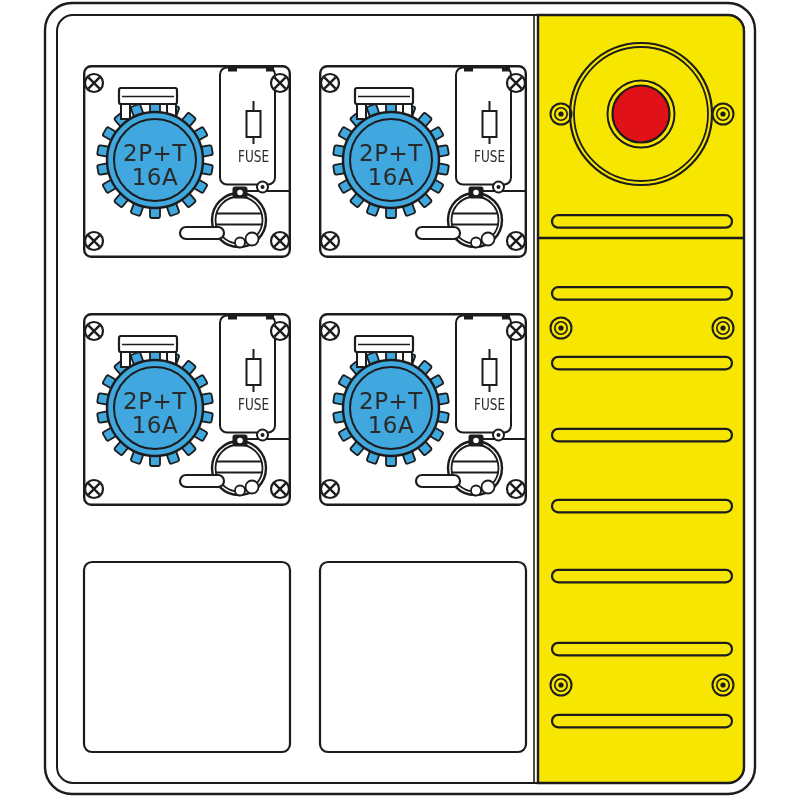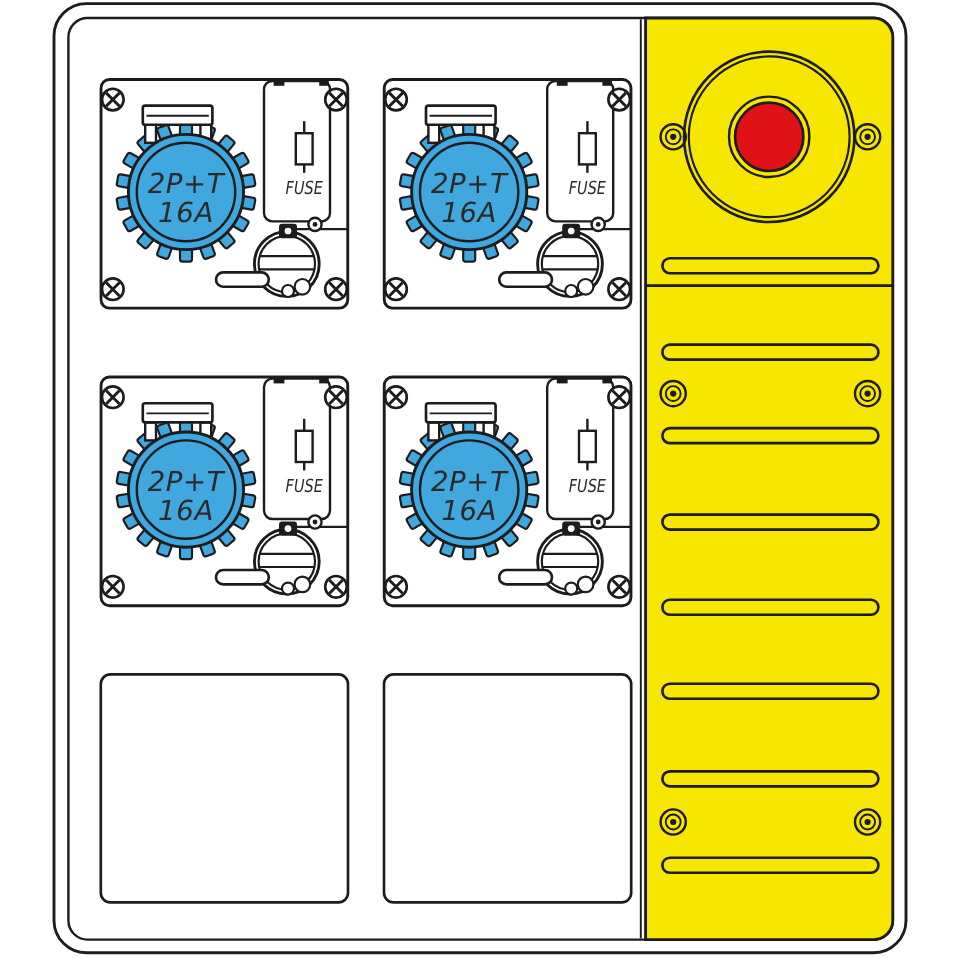--- a/index.html
+++ b/index.html
@@ -2,21 +2,21 @@
 <html style="--socket-blue: #40A8DE; --panel-yellow: #F7E600; --estop-red: #E01218; --outline: #1C1C1C;"><head>
 <meta charset="utf-8">
 <style>
   :root{
     --socket-blue:#40A8DE;
     --panel-yellow:#F7E600;
     --estop-red:#E01218;
     --outline:#1C1C1C;
   }
   html,body{margin:0;padding:0;background:#ffffff;}
-  .stage{width:692px;height:800px;position:relative;background:#22c55e;font-style:italic;}
+  .stage{width:692px;height:800px;position:relative;background:#22c55e;}
   svg{display:block}
   
   .ln{stroke:var(--outline);}
   .fn{fill:none;}
   .fw{fill:#ffffff;}
   .fd{fill:var(--outline);}
   .c-blue{fill:var(--socket-blue);}
   .c-yellow{fill:var(--panel-yellow);}
   .c-red{fill:var(--estop-red);}
   .s16{stroke-width:1.6px;}

